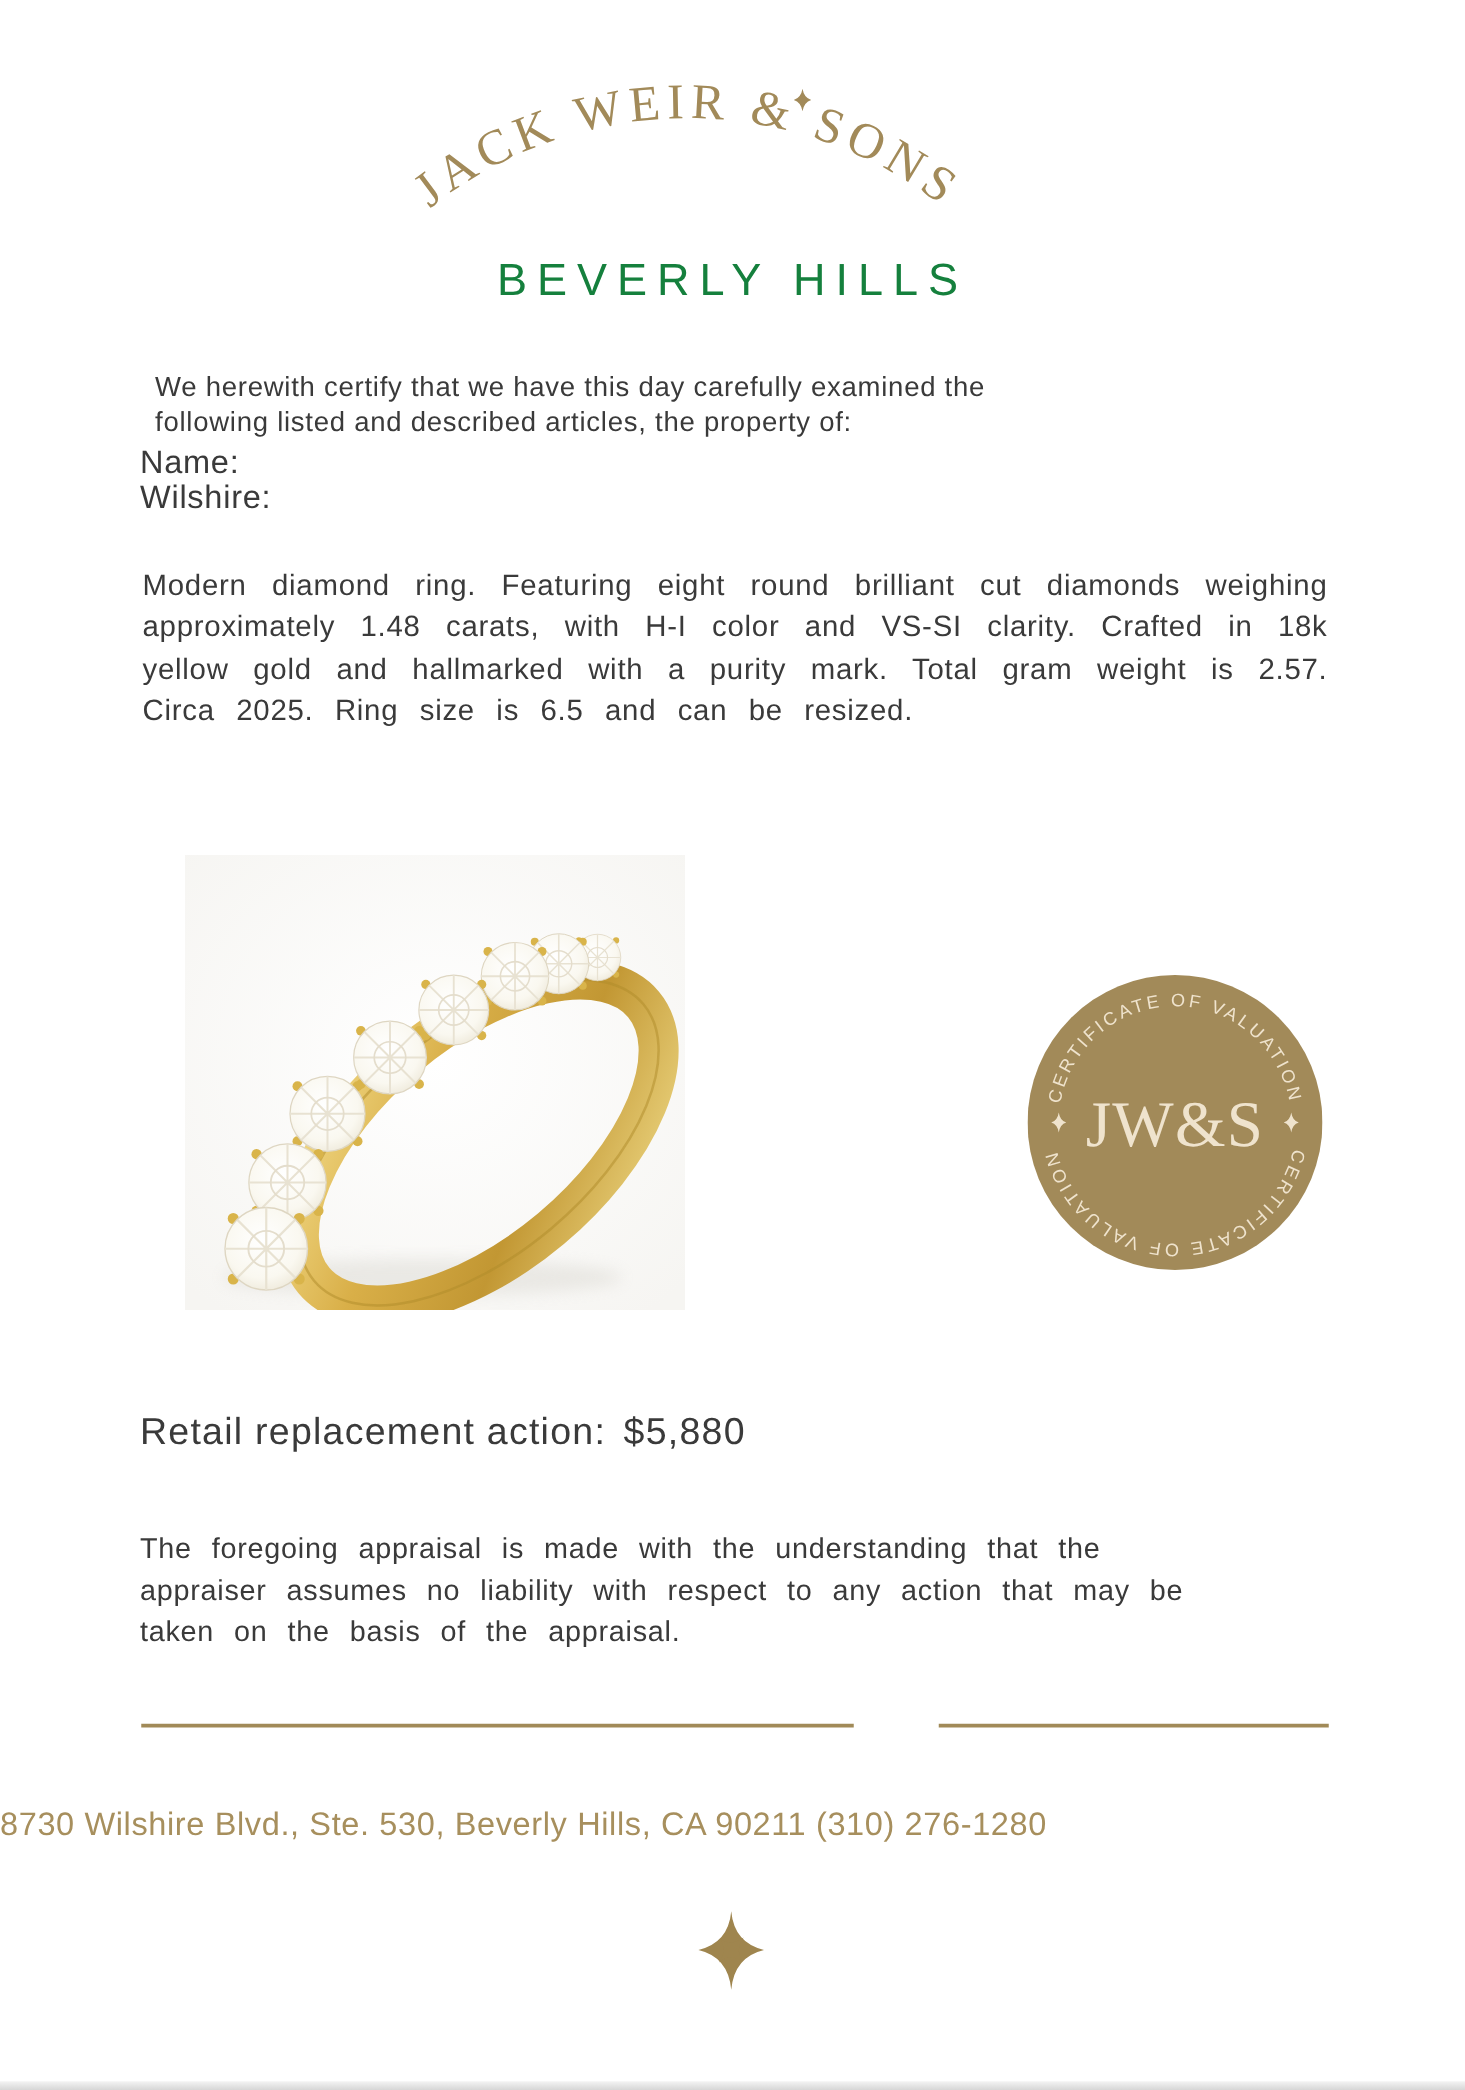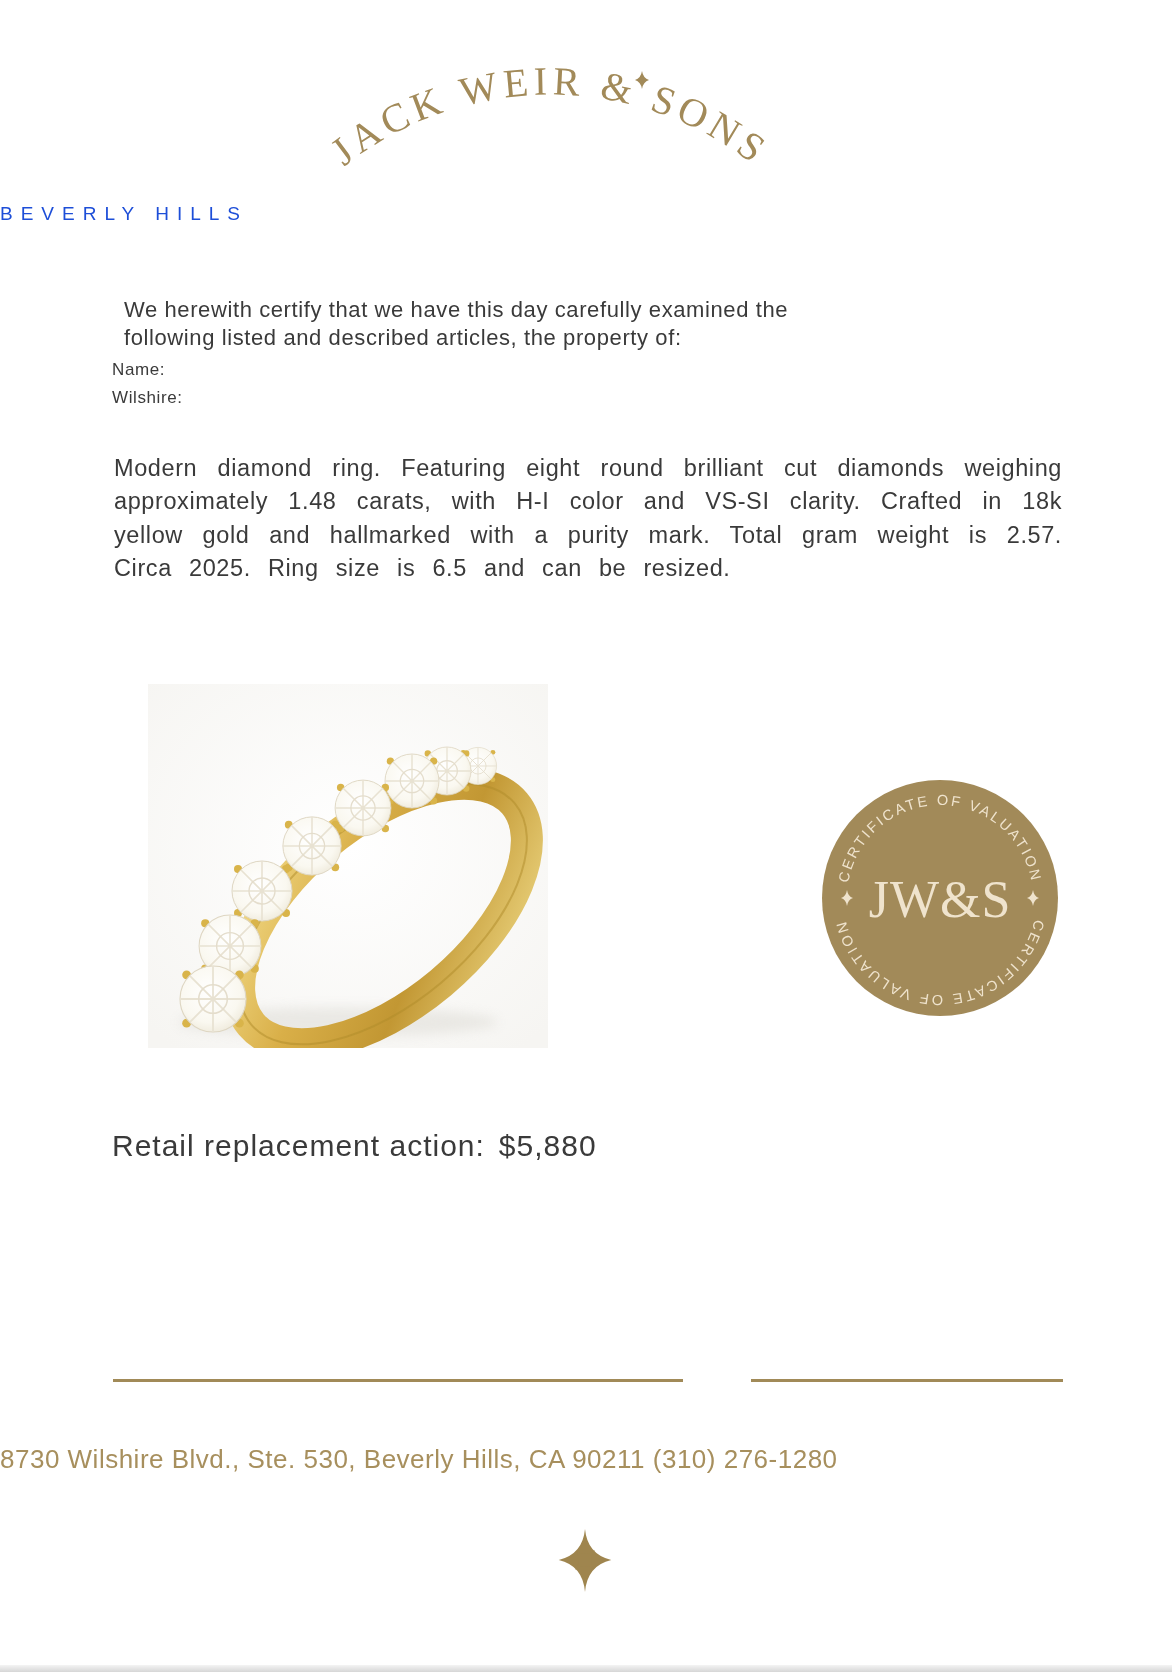--- a/index.html
+++ b/index.html
@@ -15,38 +15,39 @@
   
   .brand-arc{
     position:absolute;
     left:290px; top:46px;
     width:520px; height:188px;
   }
   .brand-location{
     position:absolute;
     left:0; top:203px;
     width:100%;
-    font-size:19px;
+    text-align:center;
+    font-size:36px;
     letter-spacing:8px;
-    color:#1d4ed8;
+    color:#15803d;
     font-weight:400;
   }
   
   .certify{
     position:absolute;
     left:124px; top:274px;
     width:760px;
     font-size:22px;
     line-height:27.5px;
     letter-spacing:0.6px;
   }
   .owner-labels{
     position:absolute;
     left:112px; top:356px;
-    font-size:17px;
+    font-size:26px;
     line-height:27.5px;
     letter-spacing:0.6px;
   }
   .description{
     position:absolute;
     left:114px; top:428px;
     width:948px;
     font-size:23.5px;
     line-height:33.5px;
     letter-spacing:0.6px;
@@ -200,20 +201,21 @@
     </text>
     <text x="118" y="137" text-anchor="middle" font-family="Liberation Serif, serif" font-size="52" letter-spacing="1" fill="#efe3cd">JW&amp;S</text>
     <path d="M0,-8 Q1,-1.5 6,0 Q1,1.5 0,8 Q-1,1.5 -6,0 Q-1,-1.5 0,-8" transform="translate(25 118)" fill="#efe3cd"></path>
     <path d="M0,-8 Q1,-1.5 6,0 Q1,1.5 0,8 Q-1,1.5 -6,0 Q-1,-1.5 0,-8" transform="translate(211 118)" fill="#efe3cd"></path>
   </svg>
 
   <div class="valuation">
     <span>Retail replacement action:</span><span class="amount">$5,880</span>
   </div>
 
+  <p class="disclaimer">The foregoing appraisal is made with the understanding that the appraiser assumes no liability with respect to any action that may be taken on the basis of the appraisal.</p>
 
   <div class="sig-line left"></div>
   <div class="sig-line right"></div>
 
   <div class="footer-address">8730 Wilshire Blvd., Ste. 530, Beverly Hills, CA 90211 (310) 276-1280</div>
 
   <svg class="footer-star" viewBox="-32 -34 64 68" aria-hidden="true">
     <path d="M0,-33 Q2.5,-6 28,0 Q2.5,6 0,34 Q-2.5,6 -28,0 Q-2.5,-6 0,-33" fill="#9f854e"></path>
     <path d="M0,-15 Q1.5,-3 13,0 Q1.5,3 0,15 Q-1.5,3 -13,0 Q-1.5,-3 0,-15" transform="rotate(45)" fill="#9f854e"></path>
   </svg>

